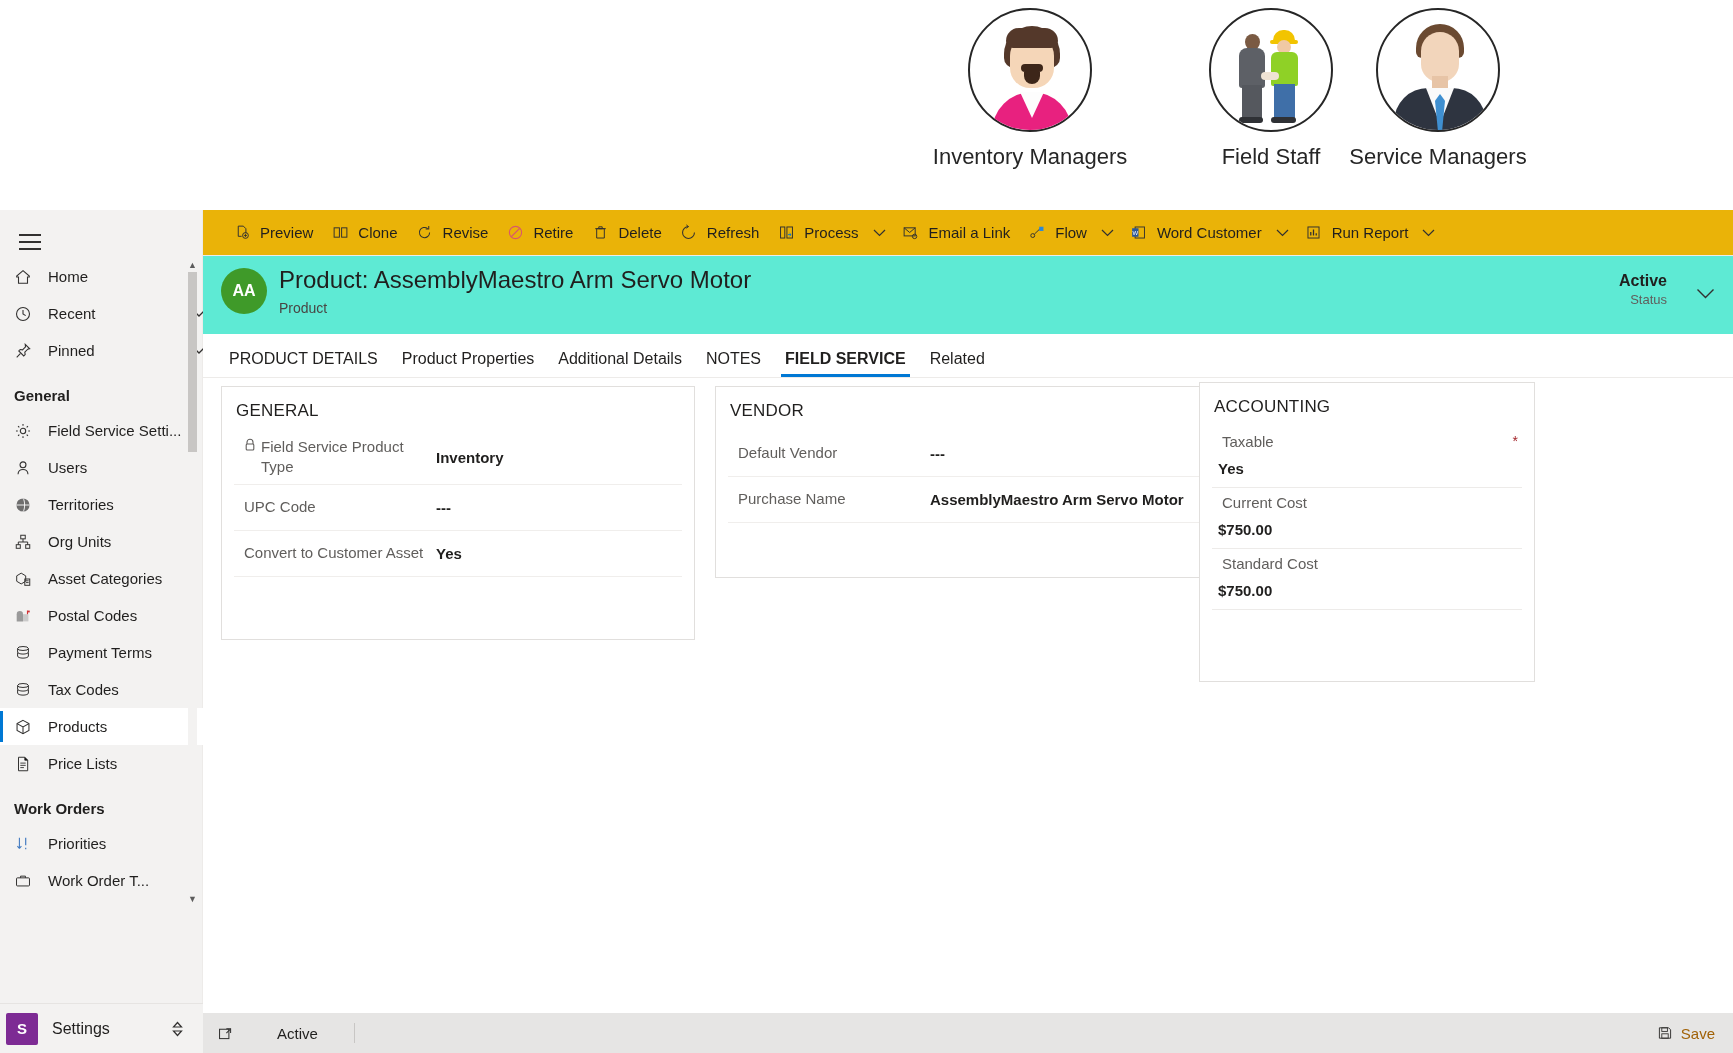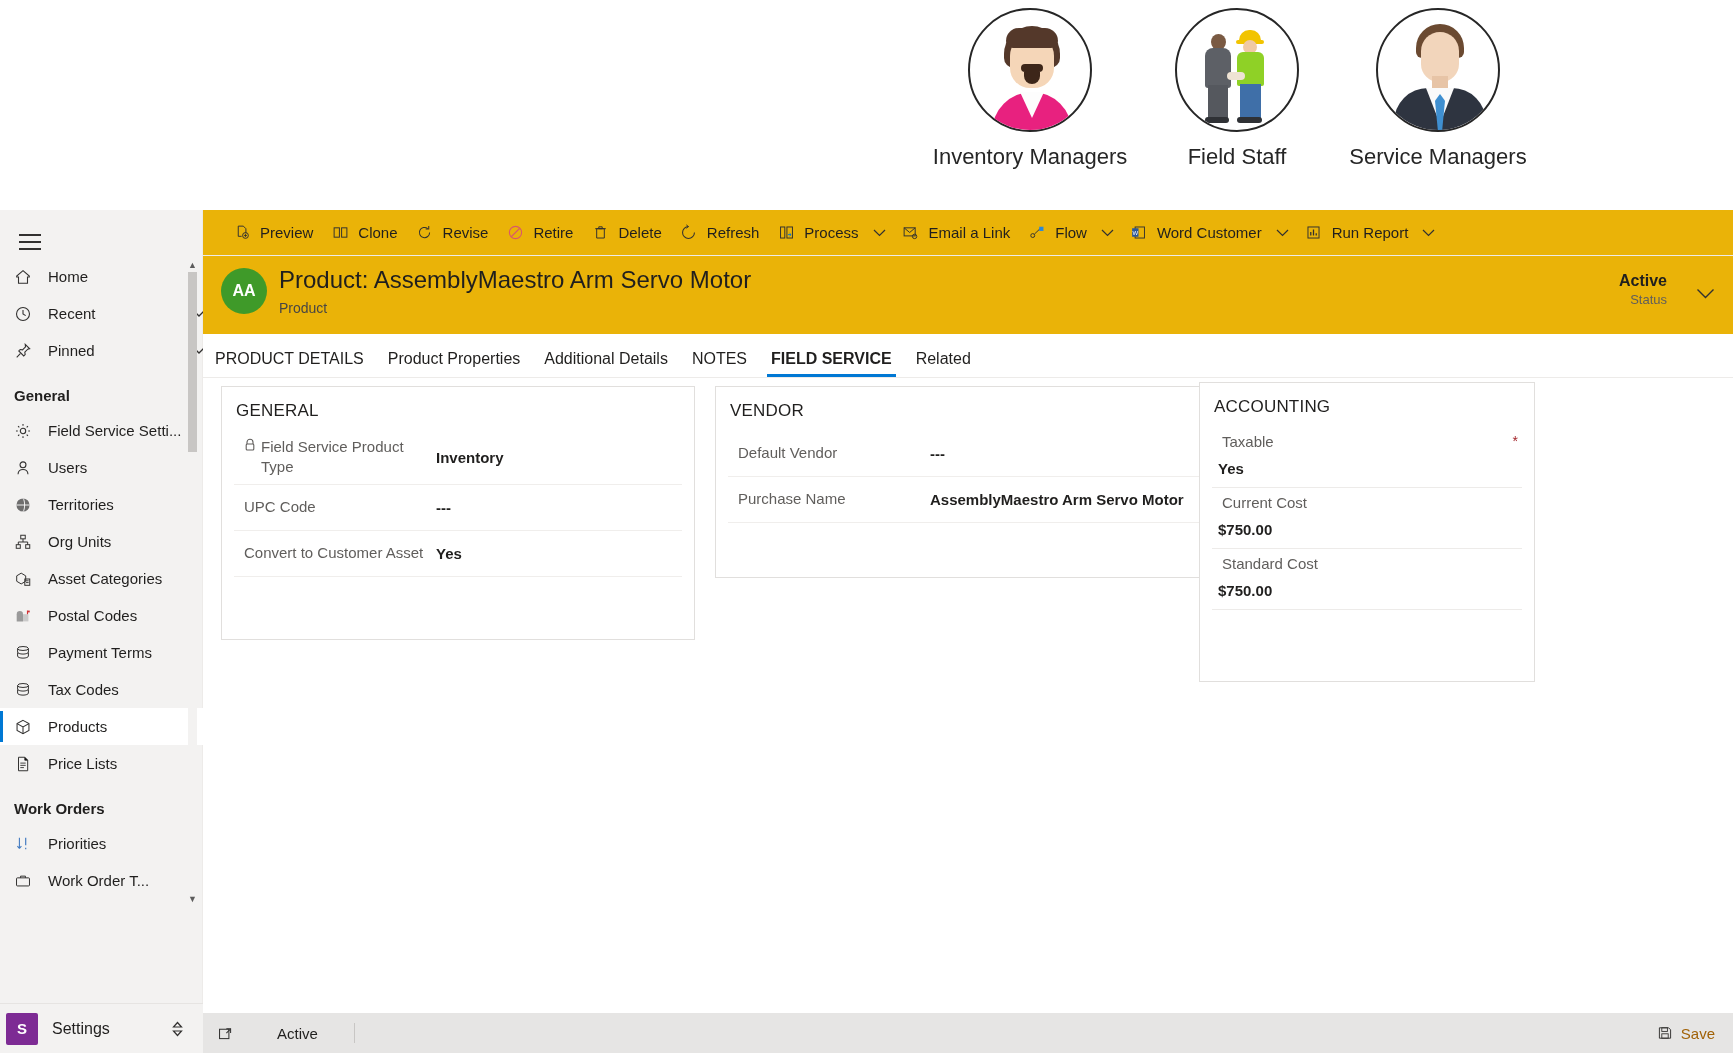--- a/index.html
+++ b/index.html
@@ -24,21 +24,21 @@
   .persona-circle {
     width: 124px; height: 124px; border-radius: 50%;
     border: 2px solid #262626; margin: 0 auto;
     position: relative; overflow: hidden; background: #fff;
   }
   .persona-label {
     margin-top: 12px; font-size: 21px; color: #262626;
     font-family: "Liberation Sans", sans-serif; white-space: nowrap;
   }
   #persona-0 { left: 915px; top: 8px; }
-  #persona-1 { left: 1122px; top: 8px; }
+  #persona-1 { left: 1156px; top: 8px; }
   #persona-2 { left: 1323px; top: 8px; }
   #persona-0 .persona-label { font-size: 22px; }
   #persona-1 .persona-label { font-size: 22px; }
   #persona-2 .persona-label { font-size: 22px; }
 
   
   .av-invmgr .hair { position:absolute; left:34px; top:16px; width:56px; height:42px; background:#54382a; border-radius:28px 28px 10px 10px; }
   .av-invmgr .face { position:absolute; left:40px; top:24px; width:44px; height:54px; background:#f5d6b8; border-radius:22px 22px 20px 20px; }
   .av-invmgr .fringe { position:absolute; left:36px; top:18px; width:52px; height:20px; background:#54382a; border-radius:26px 26px 14px 14px; }
   .av-invmgr .stache { position:absolute; left:51px; top:54px; width:22px; height:8px; background:#3d2619; border-radius:6px; }
@@ -143,21 +143,21 @@
   .cmd {
     display: flex; align-items: center; height: 38px; padding: 0 8px;
     font-size: 15px; color: #201f1e; cursor: pointer; white-space: nowrap;
   }
   .cmd .ci { width: 22px; height: 18px; display:flex; align-items:center; justify-content:center; margin-right:7px; }
   .cmd-caret { padding: 0 6px; font-size: 11px; color:#323130; cursor:pointer; display:flex; align-items:center; height:38px; }
 
   
   .rec-header {
     position: absolute; left: 0; top: 46px; width: 1530px; height: 78px;
-    background: #eab308;
+    background: #5eead4;
   }
   .rec-avatar {
     position: absolute; left: 18px; top: 12px; width: 46px; height: 46px;
     border-radius: 50%; background: #3f9a29;
     display: flex; align-items: center; justify-content: center;
     color: #ffffff; font-size: 16px; font-weight: 600;
   }
   .rec-title {
     position: absolute; left: 76px; top: 10px; font-size: 24px;
     color: #201f1e; white-space: nowrap;
@@ -172,20 +172,21 @@
   .rec-status .cap { font-size: 13px; color: #605e5c; margin-top: 2px; }
   .rec-status-caret {
     position: absolute; right: 18px; top: 32px; font-size: 15px; color:#323130;
     cursor:pointer;
   }
 
   
   .tabbar {
     position: absolute; left: 0; top: 124px; width: 1530px; height: 44px;
     border-bottom: 1px solid #edebe9; display: flex; align-items: flex-end;
+    padding-left: 14px;
   }
   .tab {
     position: relative; padding: 0 12px 9px 12px; font-size: 16px;
     color: #201f1e; cursor: pointer; white-space: nowrap;
   }
   .tab.active { font-weight: bold; }
   .tab.active::after {
     content:''; position:absolute; left:8px; right:8px; bottom:0; height:3px;
     background:#0078d4;
   }

